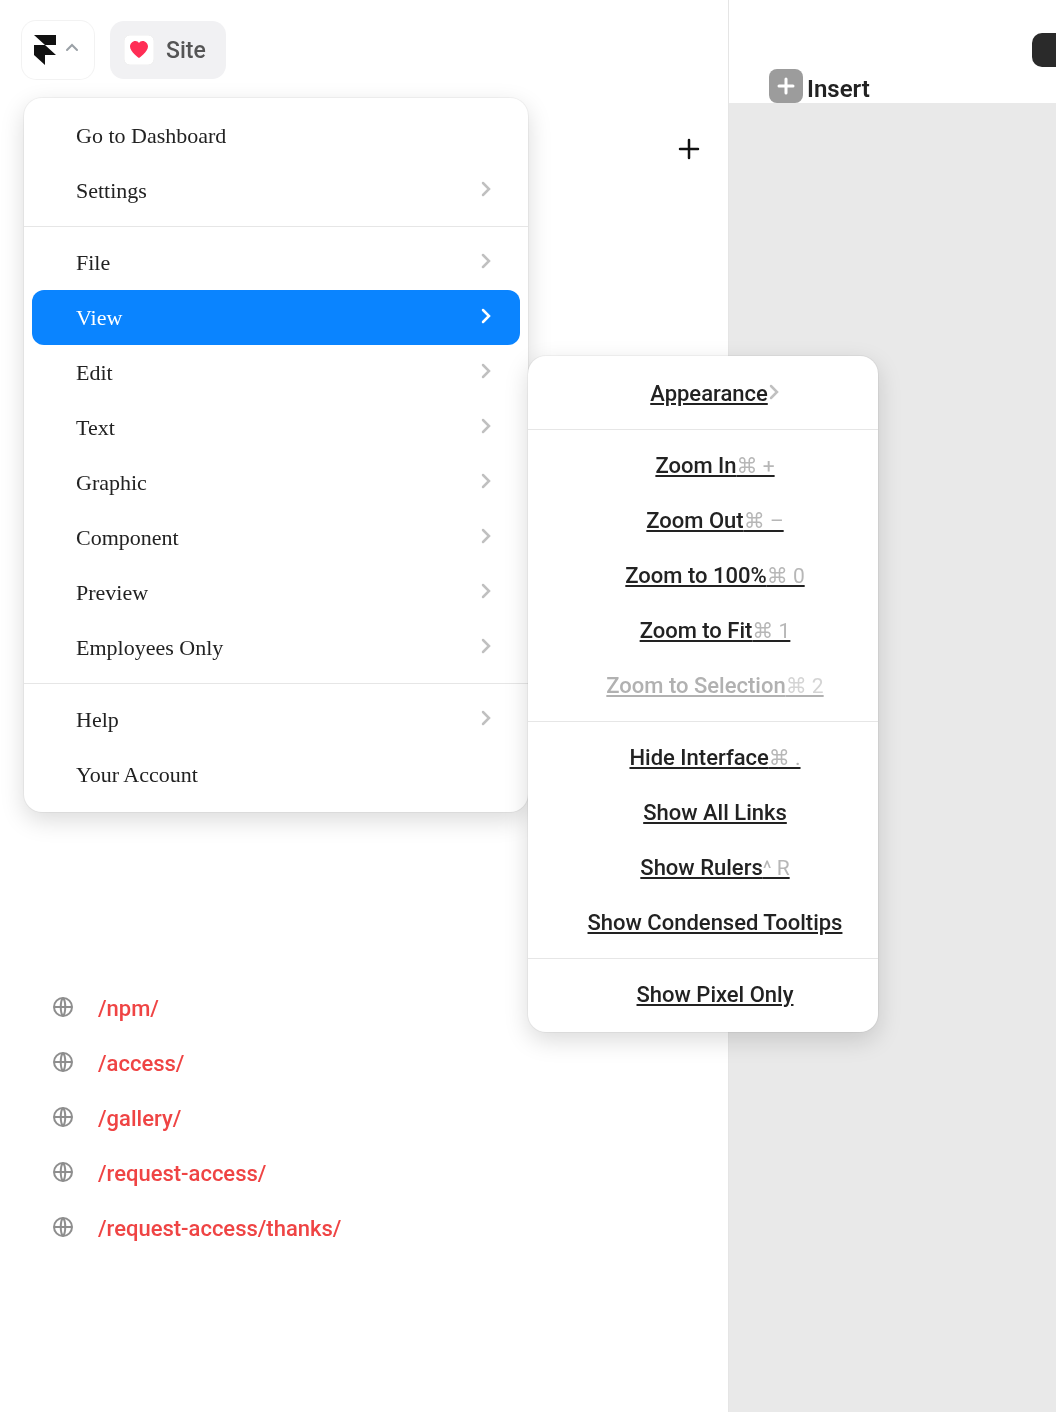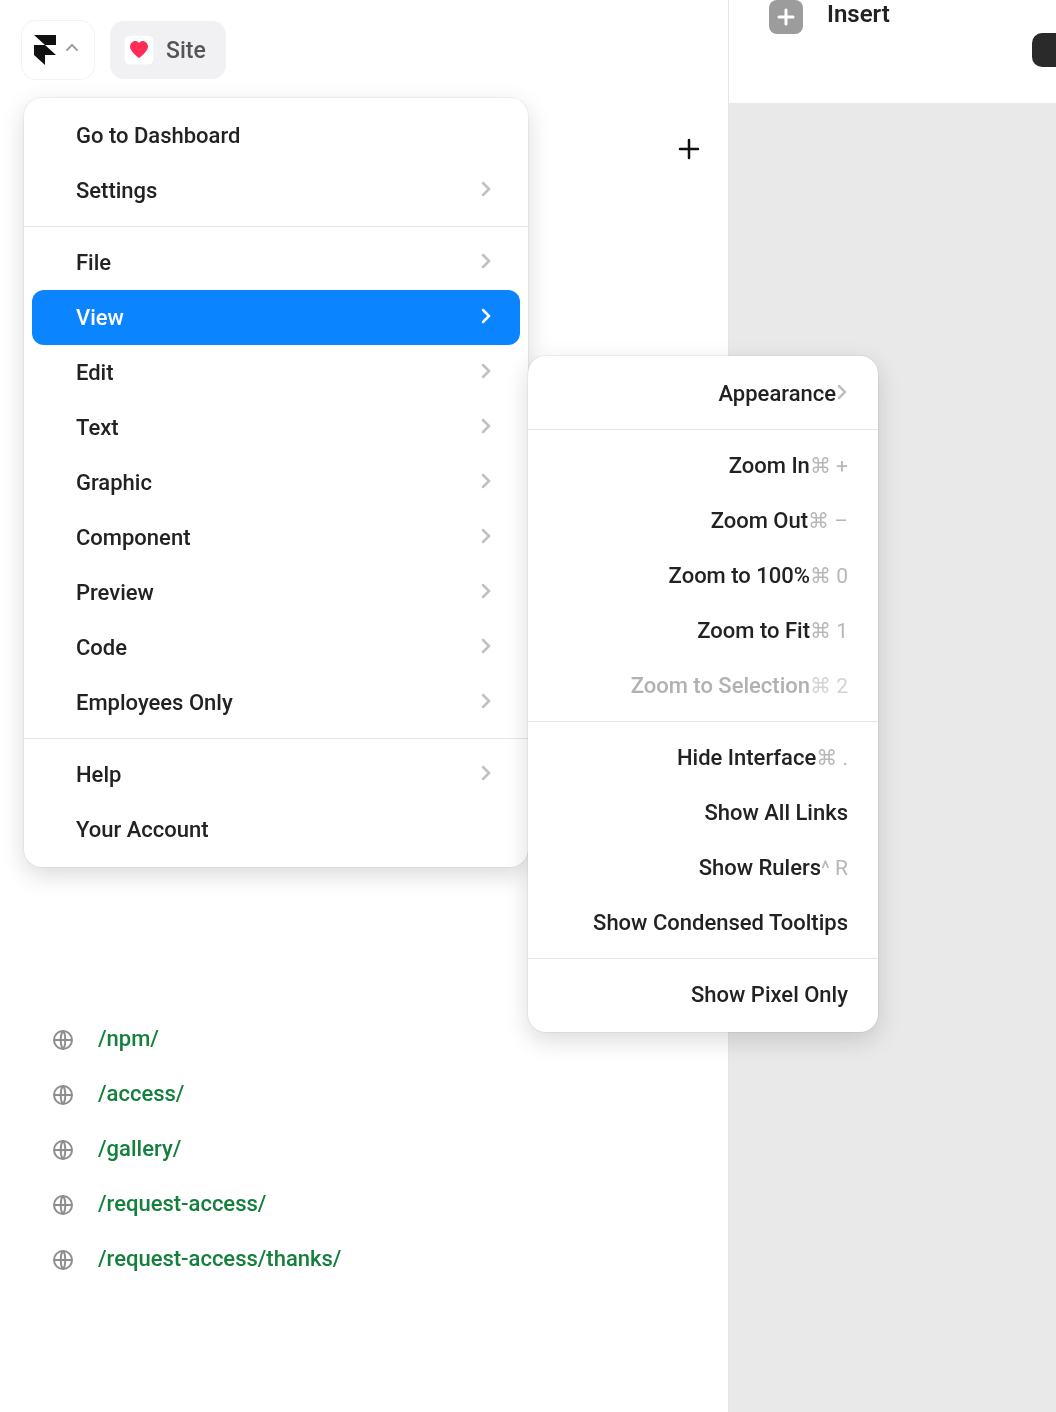--- a/index.html
+++ b/index.html
@@ -52,22 +52,22 @@
       left: 728px;
       right: 0;
       height: 100%;
       background: #e9e9e9;
       border-left: 1px solid #e5e5e5;
     }
     .right-pane-top {
       background: #fff;
       height: 103px;
       display: flex;
-      align-items: flex-start;
-      gap: 24px;
+      align-items: flex-end;
+      gap: 4px;
       padding-left: 40px;
     }
     .plus-badge {
       width: 34px; height: 34px;
       background: #9c9c9c;
       border-radius: 8px;
       display:flex; align-items:center; justify-content:center;
       color:#fff;
     }
     .insert-label { font-size: 24px; font-weight: 600; color:#222; }
@@ -89,37 +89,38 @@
       left: 678px;
       font-size: 26px;
       font-weight: 400;
       color:#111;
     }
     .page-list {
       padding-top: 0;
     }
     .page-item {
       display:flex;
-      align-items:flex-end;
+      align-items:flex-start;
       gap: 24px;
       height: 55px;
       font-size: 22px;
-      color: #15803d;
+      color: #ef4444;
       font-weight: 500;
     }
     .globe { color:#8e8e8e; display:flex; }
     .menu {
       position: absolute;
       top: 98px;
       left: 24px;
       width: 504px;
       background: #fff;
       border-radius: 18px;
       box-shadow: 0 8px 24px rgba(0,0,0,0.15), 0 0 0 1px rgba(0,0,0,0.04);
       padding: 10px 0;
+      font-family: Liberation Serif, serif;
     }
     .menu hr { border:none; border-top:1px solid #e6e6e6; margin:8px 0; }
     .menu-item {
       display:flex;
       align-items:center;
       justify-content:space-between;
       padding: 0 28px 0 44px;
       height: 55px;
       font-size: 22px;
       color:#222;
@@ -140,29 +141,30 @@
       width: 350px;
       background: #fff;
       border-radius: 18px;
       box-shadow: 0 8px 24px rgba(0,0,0,0.15), 0 0 0 1px rgba(0,0,0,0.04);
       padding: 10px 0;
     }
     .submenu hr { border:none; border-top:1px solid #e6e6e6; margin:8px 0; }
     .sub-item {
       display:flex;
       align-items:center;
-      justify-content:flex-end;
+      justify-content:center;
       padding: 0 22px 0 46px;
       height: 55px;
       font-size: 22px;
       color:#222;
       font-weight: 500;
       border-radius: 12px;
       margin: 0 8px;
       position:relative;
+      text-decoration:underline;
     }
     .sub-item .chevron { color:#c0c0c0; }
     .sub-item.disabled { color:#b1b1b1; }
     .sub-item .shortcut { color:#b7b7b7; font-size: 21px; font-weight:400; white-space:nowrap; }
     .sub-item.disabled .shortcut { color:#d4d4d4; }
     .sub-item.active {
       background:#0a84ff;
       color:#fff;
     }
     .sub-item .check {
@@ -322,26 +324,20 @@
           <path d="M3 3 L9 9 L3 15" stroke="currentColor" stroke-width="2.5" fill="none" stroke-linecap="round"></path>
         </svg></span>
   </div>
   <div class="menu-item">
     <span>Preview</span>
     <span class="chevron"><svg width="12" height="18" viewBox="0 0 12 18">
           <path d="M3 3 L9 9 L3 15" stroke="currentColor" stroke-width="2.5" fill="none" stroke-linecap="round"></path>
         </svg></span>
   </div>
   <div class="menu-item">
-    <span>Code</span>
-    <span class="chevron"><svg width="12" height="18" viewBox="0 0 12 18">
-          <path d="M3 3 L9 9 L3 15" stroke="currentColor" stroke-width="2.5" fill="none" stroke-linecap="round"></path>
-        </svg></span>
-  </div>
-  <div class="menu-item">
     <span>Employees Only</span>
     <span class="chevron"><svg width="12" height="18" viewBox="0 0 12 18">
           <path d="M3 3 L9 9 L3 15" stroke="currentColor" stroke-width="2.5" fill="none" stroke-linecap="round"></path>
         </svg></span>
   </div>
   <hr>
   <div class="menu-item">
     <span>Help</span>
     <span class="chevron"><svg width="12" height="18" viewBox="0 0 12 18">
           <path d="M3 3 L9 9 L3 15" stroke="currentColor" stroke-width="2.5" fill="none" stroke-linecap="round"></path>

